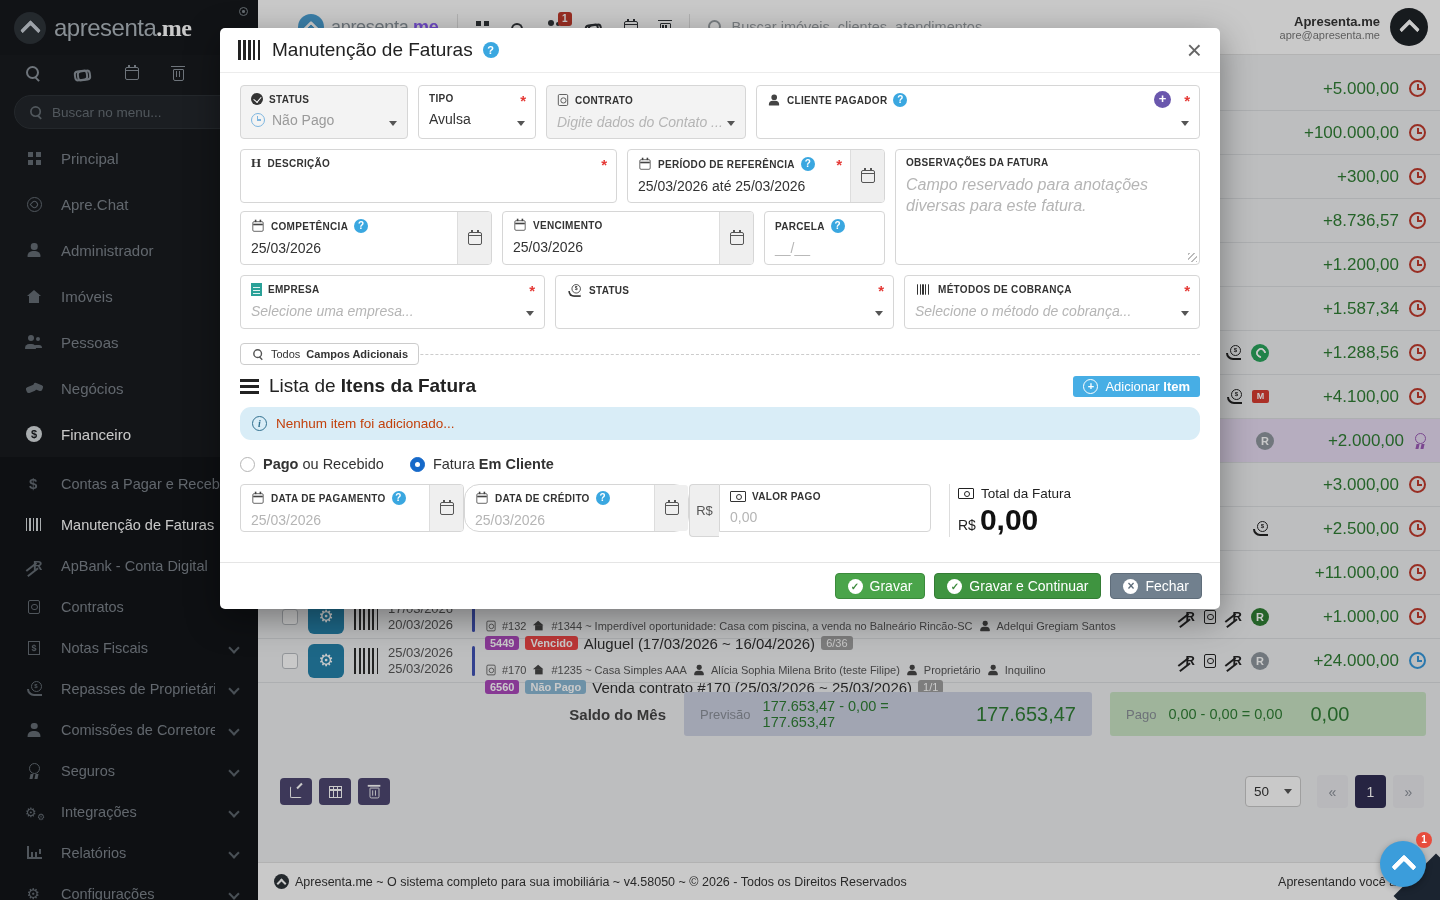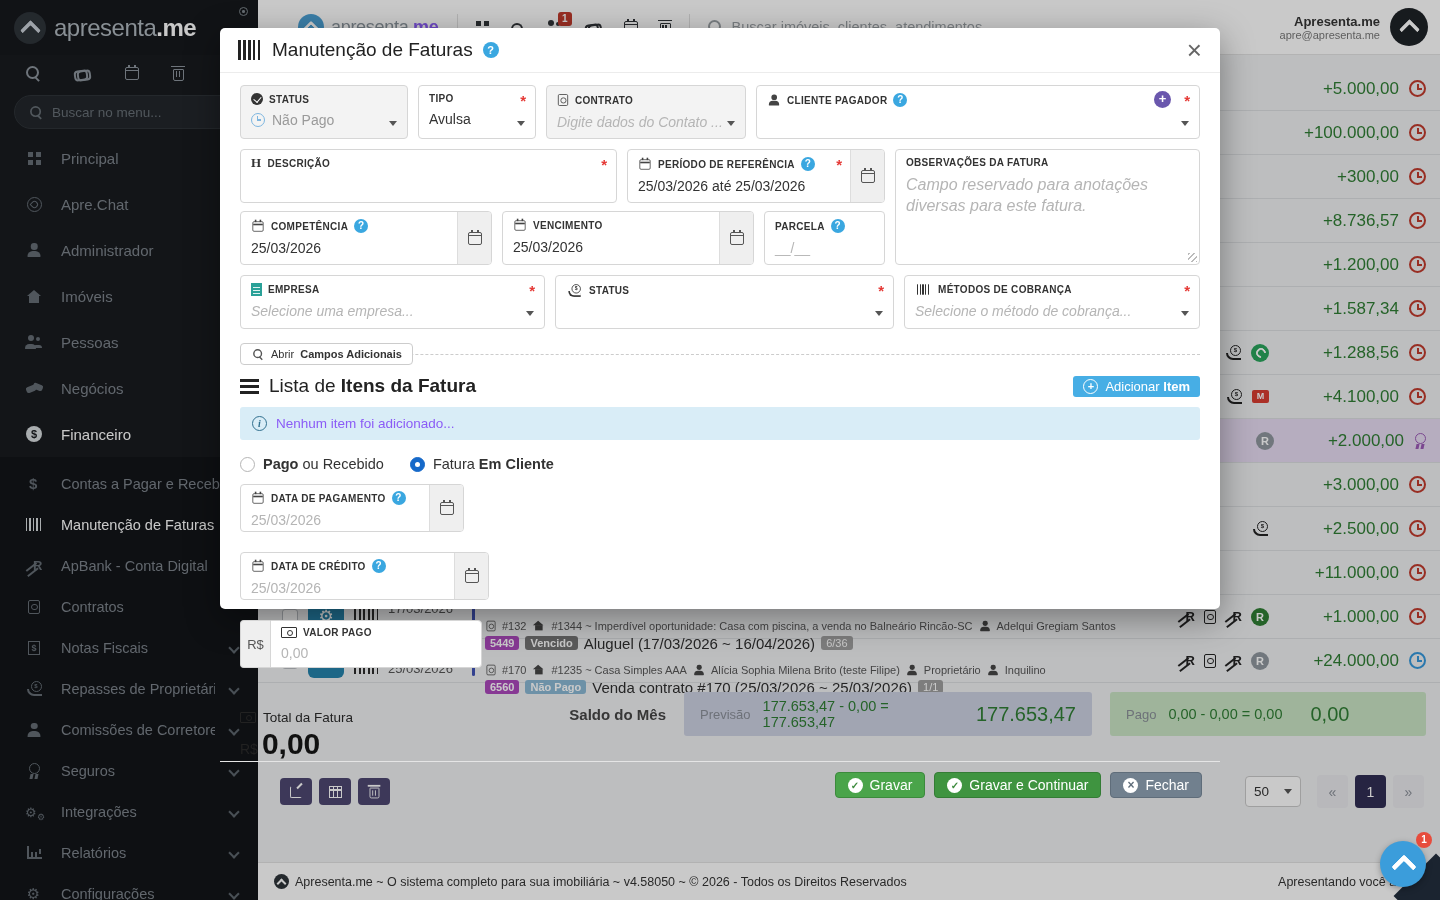--- a/index.html
+++ b/index.html
@@ -6,21 +6,21 @@
     font-family:"Liberation Sans",sans-serif;background:#edeef0;}
   *{box-sizing:border-box;}
   .ci{position:relative;display:inline-block;vertical-align:middle;}
 
   
   .sidebar{position:absolute;left:0;top:0;bottom:0;width:258px;background:#16191d;z-index:2;overflow:hidden;}
   .side-logo{height:55px;display:flex;align-items:center;padding-left:14px;position:relative;background:#14161a;}
   .logo-mark{width:32px;height:32px;border-radius:50%;background:#2c3238;position:relative;flex:none;}
   .logo-mark::after{content:'';position:absolute;left:9px;top:11px;width:11px;height:11px;border-top:4px solid #c7ced5;border-left:4px solid #c7ced5;border-radius:2px;transform:rotate(45deg);}
   .side-logo .lg-txt{margin-left:8px;font-size:24px;color:#aeb6bd;letter-spacing:-0.5px;}
-  .side-logo .lg-txt b{color:#fff;}
+  .side-logo .lg-txt b{color:#fff;font-family:Liberation Serif, serif;}
   .reg{position:absolute;top:7px;right:10px;width:9px;height:9px;border:1.3px solid #7e868d;border-radius:50%;}
   .reg::after{content:'';position:absolute;left:2px;top:2px;width:2.5px;height:2.5px;border-radius:50%;background:#7e868d;}
   .side-icons{height:32px;display:flex;align-items:center;gap:34px;padding:4px 0 0 26px;color:#8b939b;}
   .side-search{padding:8px 14px 6px;}
   .side-search .box{height:34px;background:#212529;border:1px solid #2c3136;border-radius:17px;display:flex;align-items:center;padding:0 14px;color:#666e75;gap:9px;font-size:13.5px;}
   .menu-item{height:46px;display:flex;align-items:center;padding:0 16px 0 22px;color:#7b828a;font-size:15px;gap:15px;cursor:pointer;}
   .menu-item.sub{height:41px;font-size:14.5px;}
   .submenu{background:#101317;padding-top:6px;min-height:480px;}
   .menu-item.active{color:#fff;}
   .menu-item.active .mi-icon{color:#d7dbde;}
@@ -142,21 +142,21 @@
   .cbox{width:16px;height:16px;border:1.5px solid #b9bdc2;border-radius:3px;background:#fff;flex:none;}
   .gearbtn{width:36px;height:34px;border-radius:6px;background:#2382ab;color:#fff;display:flex;align-items:center;justify-content:center;font-size:17px;flex:none;}
   .rowbars{width:24px;height:26px;background:repeating-linear-gradient(90deg,#2b2b2b 0 2px,transparent 2px 4.5px);flex:none;}
   .dates{font-size:13px;color:#555;line-height:16px;flex:none;width:74px;}
   .bluebar{width:3px;height:30px;background:#3f51b5;border-radius:2px;flex:none;}
   .rowmain{flex:1;min-width:0;}
   .rline1{display:flex;align-items:center;gap:5px;font-size:11px;color:#555;white-space:nowrap;overflow:hidden;margin-top:37px;}
   .rline1 .ci{transform:scale(.75);color:#444;}
   .rline2{display:flex;align-items:center;gap:6px;margin-top:2px;}
   .tag{font-size:11px;color:#fff;border-radius:3px;padding:1px 5px;font-weight:bold;}
-  .tag.purple{background:#ab47bc;} .tag.red{background:#737373;} .tag.lightblue{background:#8ab8d4;} .tag.gray{background:#9e9e9e;font-weight:normal;}
+  .tag.purple{background:#ab47bc;} .tag.red{background:#ef4444;} .tag.lightblue{background:#8ab8d4;} .tag.gray{background:#9e9e9e;font-weight:normal;}
   .rdesc{font-size:15px;color:#2d2d2d;white-space:nowrap;overflow:hidden;}
   .rowicons{display:flex;align-items:center;gap:9px;color:#222;flex:none;}
 
   .saldo-row{display:flex;align-items:center;gap:18px;margin-top:8px;padding:0 14px;height:46px;}
   .saldo-label{margin-left:auto;font-size:15px;font-weight:bold;color:#444;}
   .saldo-box{height:44px;border-radius:3px;display:flex;align-items:center;padding:0 16px;gap:12px;}
   .saldo-box .lb{font-size:13px;color:#8a8f98;}
   .saldo-box .expr{font-size:14.5px;color:#2e7d32;}
   .saldo-box .big{font-size:20px;color:#2e7d32;margin-left:16px;}
   .box-prev{background:#ccd1e2;width:408px;}
@@ -209,27 +209,27 @@
   .leftcol{display:flex;flex-direction:column;gap:8px;width:645px;}
   .leftcol .frow{margin-bottom:0;}
   .chip-row{position:relative;height:24px;margin:14px 0 6px;}
   .chip-row::before{content:'';position:absolute;left:0;right:0;top:11px;border-top:1.5px dashed #ccc;}
   .chip{position:relative;display:inline-flex;align-items:center;gap:6px;background:#fff;border:1px solid #ccc;border-radius:4px;padding:3px 10px;font-size:11px;color:#333;}
   .chip .ic-search{transform:scale(.7);color:#555;}
   .sec-head{display:flex;align-items:center;gap:10px;margin:8px 0 6px;}
   .sec-title{font-size:19px;color:#222;}
   .addbtn{margin-left:auto;background:#47aee5;color:#fff;border-radius:3px;font-size:13px;display:flex;align-items:center;gap:7px;padding:3px 10px;}
   .addbtn .pc{width:15px;height:15px;border:1.5px solid #fff;border-radius:50%;text-align:center;font:bold 11px/13px "Liberation Sans",sans-serif;}
-  .alert{background:#d9edf7;border-radius:3px;color:#8b5cf6;font-size:13.5px;display:flex;align-items:center;gap:9px;padding:9px 12px;margin:10px 0 16px;}
+  .alert{background:#d9edf7;border-radius:11px;color:#c2410c;font-size:13.5px;display:flex;align-items:center;gap:9px;padding:9px 12px;margin:10px 0 16px;}
   .radios{display:flex;align-items:center;gap:26px;margin:4px 0 12px;font-size:14.5px;color:#333;}
   .radio-item{display:flex;align-items:center;gap:8px;}
   .radio{width:15px;height:15px;border:1.5px solid #b5b5b5;border-radius:50%;background:#fff;position:relative;flex:none;}
   .radio.on{border-color:#1669c9;background:#1669c9;}
   .radio.on::after{content:'';position:absolute;inset:4px;background:#fff;border-radius:50%;}
-  .payrow{display:flex;align-items:stretch;gap:20px;flex-direction:column;}
+  .payrow{display:flex;align-items:stretch;}
   .paybox{height:48px;padding:6px 10px 4px;}
   .valgroup{display:flex;align-items:stretch;}
   .val-addon{width:30px;background:#efefef;border:1px solid #d6d6d6;border-right:none;border-radius:4px 0 0 4px;display:flex;align-items:center;justify-content:center;color:#555;font-size:13px;}
   .valgroup .f-box{border-radius:0 4px 4px 0;width:212px;}
   .total-sep{width:1px;background:#ddd;margin:0 8px 0 18px;}
   .total-blk{padding-top:2px;}
   .total-l1{display:flex;align-items:center;gap:7px;font-size:13.5px;color:#222;}
   .total-l2{margin-top:2px;}
   .total-l2 .cur{font-size:14px;color:#222;margin-right:4px;}
   .total-l2 .val{font-size:30px;font-weight:bold;color:#111;}
@@ -237,21 +237,21 @@
   .btn{display:inline-flex;align-items:center;gap:7px;padding:4px 12px;border-radius:4px;color:#fff;font-size:14px;}
   .btn-gravar{background:#4aa44a;border:1px solid #3c8a3c;}
   .btn-gc{background:#3f9440;border:1px solid #347c35;}
   .btn-fechar{background:#71808e;border:1px solid #5f6d7a;}
   .bic{width:15px;height:15px;border-radius:50%;background:#fff;text-align:center;font:bold 10px/15px "Liberation Sans",sans-serif;flex:none;}
   .bic.g{color:#3c8a3c;} .bic.x{color:#5f6d7a;font-size:12px;line-height:14px;}
   .w-status{width:168px;} .w-tipo{width:118px;} .w-contrato{width:200px;} .w-cliente{flex:1;}
   .w-desc{flex:1;} .w-per{width:258px;} .w-obs{flex:1;}
   .w-comp{width:252px;} .w-venc{width:252px;} .w-parc{flex:1;}
   .w-emp{width:305px;} .w-conta{width:339px;} .w-met{flex:1;}
-  .w-datep{width:224px;} .w-datec{width:249px;}
+  .w-datep{width:224px;} .w-datec{width:225px;border-radius:15px;}
   .muted{color:#9a9a9a;}
   .blueclk{color:#7db6e0;}
 </style>
 </head>
 <body>
 
 <aside class="sidebar">
   <div class="side-logo">
     <span class="logo-mark"></span>
     <span class="lg-txt"><span>apresenta</span><b>.<span>me</span></b></span>
@@ -778,21 +778,21 @@
             <span class="ph">Selecione o método de cobrança...</span>
           </div>
         <span class="star">*</span>
         <span class="fcaret caret"></span>
       </div>
     </div>
 
     <div class="chip-row">
       <span class="chip">
         <span class="ci ic-search"></span>
-        <span>Abrir</span>
+        <span>Todos</span>
         <b>Campos Adicionais</b>
       </span>
     </div>
 
     <div class="sec-head">
       <span class="ic-list ci"></span>
       <span class="sec-title"><span>Lista de</span> <b>Itens da Fatura</b></span>
       <span class="addbtn">
         <span class="pc">+</span>
         <span><span>Adicionar</span> <b>Item</b></span>

